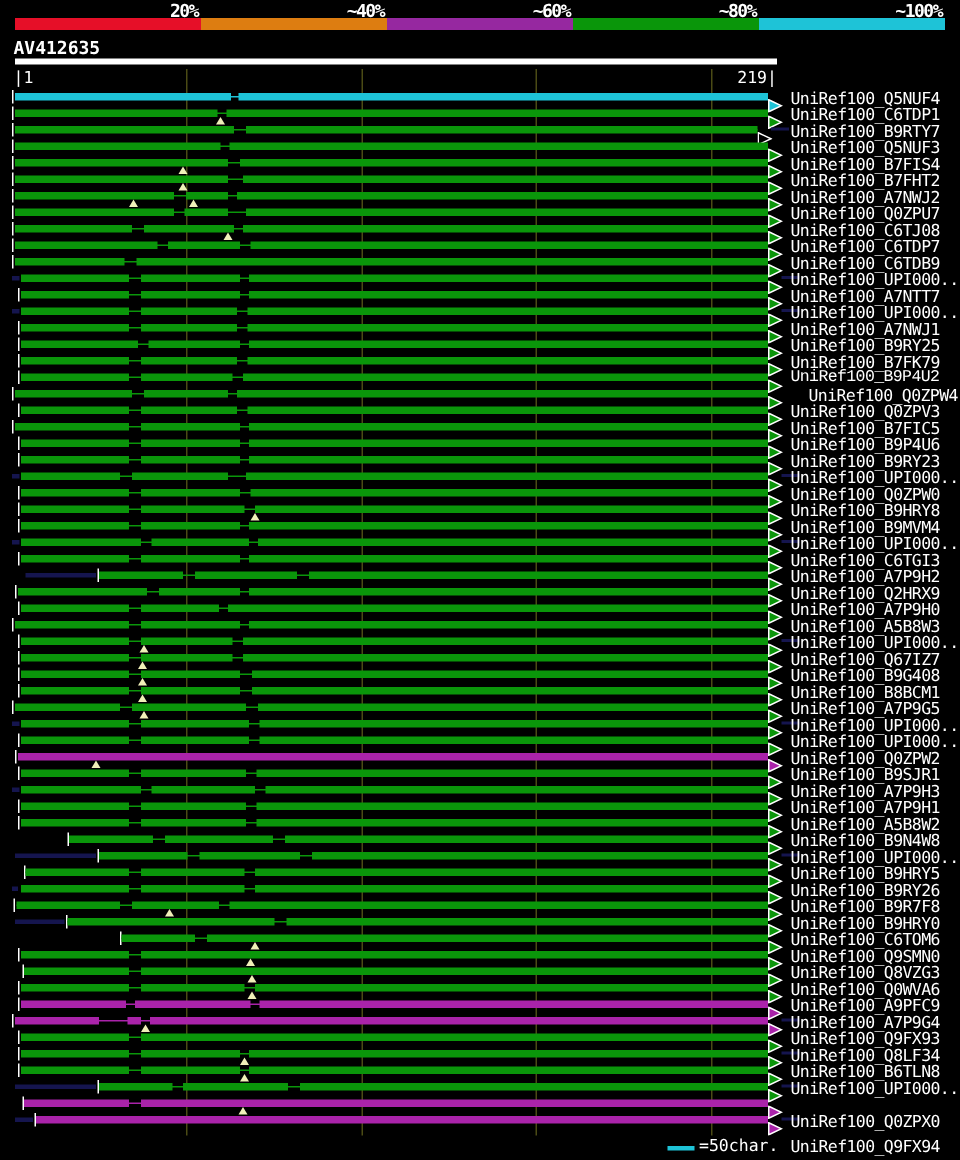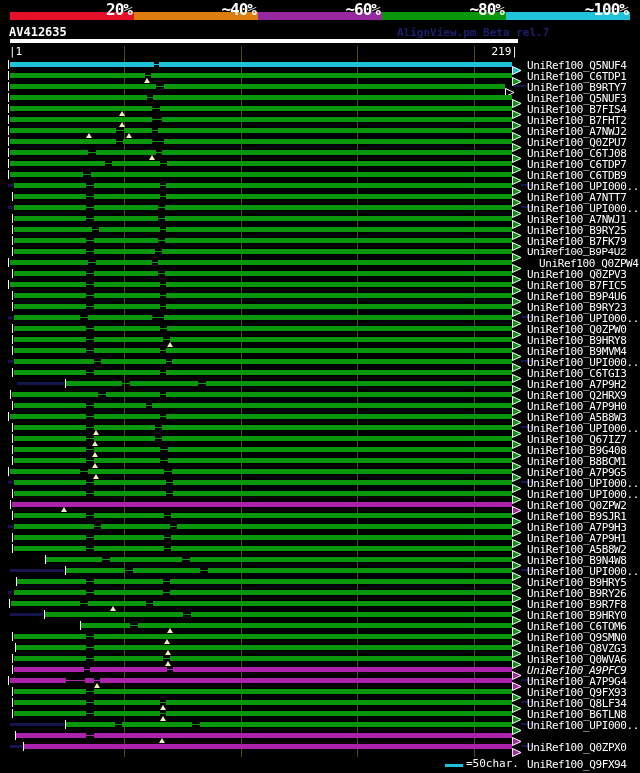--- a/index.html
+++ b/index.html
@@ -2,21 +2,21 @@
 <html><head>
 <meta charset="utf-8">
 <style>
   html,body{margin:0;padding:0;background:#000;}
   #canvas{
     position:relative;width:640px;height:773px;background:#000;overflow:hidden;
     font-family:"DejaVu Sans Mono",monospace;
   }
   .abs{position:absolute;}
   .keylabel{
-    position:absolute;top:0;height:12px;font-size:16px;font-weight:bold;color:#fff;
+    position:absolute;top:0;height:12px;font-size:12px;font-weight:bold;color:#fff;
     text-align:right;letter-spacing:-1px;
   }
   #title{position:absolute;left:9px;top:25px;font-size:12px;font-weight:bold;color:#fff;letter-spacing:0;}
   #watermark{position:absolute;left:397px;top:26px;font-size:11px;color:#1e1e6e;font-weight:bold;white-space:nowrap;}
   #querybar{position:absolute;left:10px;top:39px;width:508px;height:4px;background:#fff;}
   #coord-start{position:absolute;left:9px;top:45px;font-size:11px;color:#fff;}
   #coord-end{position:absolute;left:400px;top:45px;width:118px;text-align:right;font-size:11px;color:#fff;}
   .rowlabel{
     position:absolute;left:527px;font-size:11px;color:#fff;white-space:nowrap;
     letter-spacing:-0.4px;cursor:pointer;
@@ -43,21 +43,20 @@
       <div class="abs" style="left: 134px; top: 12px; width: 124px; height: 8px; background: rgb(221, 125, 17);"></div>
       <div class="keylabel" style="left: 134px; top: 0px; width: 122px;">~40%</div>
       <div class="abs" style="left: 258px; top: 12px; width: 124px; height: 8px; background: rgb(150, 40, 160);"></div>
       <div class="keylabel" style="left: 258px; top: 0px; width: 122px;">~60%</div>
       <div class="abs" style="left: 382px; top: 12px; width: 124px; height: 8px; background: rgb(10, 150, 10);"></div>
       <div class="keylabel" style="left: 382px; top: 0px; width: 122px;">~80%</div>
       <div class="abs" style="left: 506px; top: 12px; width: 124px; height: 8px; background: rgb(30, 195, 215);"></div>
       <div class="keylabel" style="left: 506px; top: 0px; width: 122px;">~100%</div>
     </div>
   <div id="title">AV412635</div>
-  <div id="watermark">AlignView.pm Beta rel.7</div>
   <div id="querybar"></div>
   <div id="coord-start">|1</div>
   <div id="coord-end">219|</div>
   <div id="rows">
       <div class="abs" style="left: 0px; top: 59px; width: 640px; height: 11px;">
         <div class="abs" style="left: 8px; top: 1px; width: 1px; height: 9px; background: rgb(255, 255, 255);"></div>
         <div class="abs" style="left: 10px; top: 5px; width: 502px; height: 1px; background: rgb(30, 195, 215);"></div>
         <div class="abs" style="left: 10px; top: 3px; width: 144px; height: 5px; background: rgb(30, 195, 215); cursor: pointer;"></div>
         <div class="abs" style="left: 159px; top: 3px; width: 353px; height: 5px; background: rgb(30, 195, 215); cursor: pointer;"></div>
         <div class="abs" style="left: 512px; top: 1px; width: 10px; height: 9px;"><svg width="10" height="9" viewBox="0 0 10 9">
@@ -669,21 +668,21 @@
         <div class="abs" style="left: 14px; top: 5px; width: 498px; height: 1px; background: rgb(10, 150, 10);"></div>
         <div class="abs" style="left: 14px; top: 3px; width: 72px; height: 5px; background: rgb(10, 150, 10); cursor: pointer;"></div>
         <div class="abs" style="left: 94px; top: 3px; width: 69px; height: 5px; background: rgb(10, 150, 10); cursor: pointer;"></div>
         <div class="abs" style="left: 170px; top: 3px; width: 342px; height: 5px; background: rgb(10, 150, 10); cursor: pointer;"></div>
         <div class="abs" style="left: 165px; top: 8px; width: 0px; height: 0px; border-left: 3px solid transparent; border-right: 3px solid transparent; border-bottom: 5px solid rgb(240, 240, 184); background: none;"></div>
         <div class="abs" style="left: 512px; top: 1px; width: 10px; height: 9px;"><svg width="10" height="9" viewBox="0 0 10 9">
             <polygon points="0.5,0.5 9,4.5 0.5,8.5" fill="#0a960a" stroke="#ffffff" stroke-width="1"></polygon>
           </svg></div>
         <div class="rowlabel" style="top: 0px;">UniRef100_Q0WVA6</div>
       </div>
-      <div class="abs" style="left: 0px; top: 664px; width: 569px; height: 11px; font-style: italic;">
+      <div class="abs" style="left: 0px; top: 664px; width: 569px; height: 11px;">
         <div class="abs" style="left: 12px; top: 1px; width: 1px; height: 9px; background: rgb(255, 255, 255);"></div>
         <div class="abs" style="left: 14px; top: 5px; width: 498px; height: 1px; background: rgb(170, 35, 170);"></div>
         <div class="abs" style="left: 14px; top: 3px; width: 70px; height: 5px; background: rgb(170, 35, 170); cursor: pointer;"></div>
         <div class="abs" style="left: 90px; top: 3px; width: 77px; height: 5px; background: rgb(170, 35, 170); cursor: pointer;"></div>
         <div class="abs" style="left: 173px; top: 3px; width: 339px; height: 5px; background: rgb(170, 35, 170); cursor: pointer;"></div>
         <div class="abs" style="left: 512px; top: 1px; width: 10px; height: 9px;"><svg width="10" height="9" viewBox="0 0 10 9">
             <polygon points="0.5,0.5 9,4.5 0.5,8.5" fill="#aa23aa" stroke="#ffffff" stroke-width="1"></polygon>
           </svg></div>
         <div class="rowlabel" style="top: 0px;">UniRef100_A9PFC9</div>
       </div>

